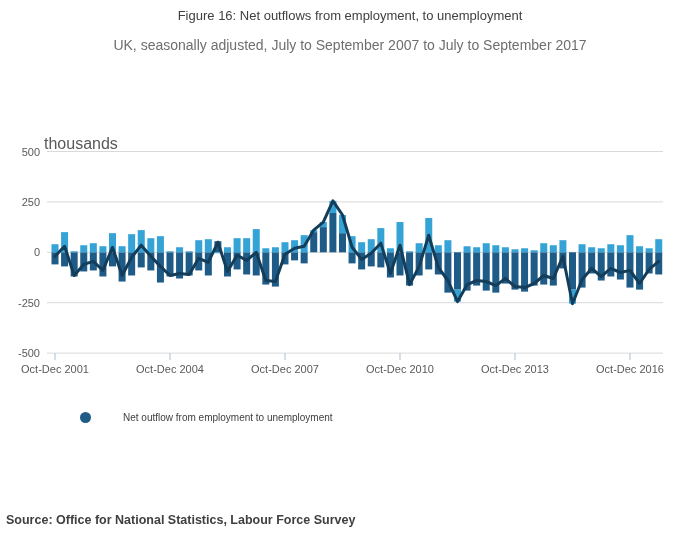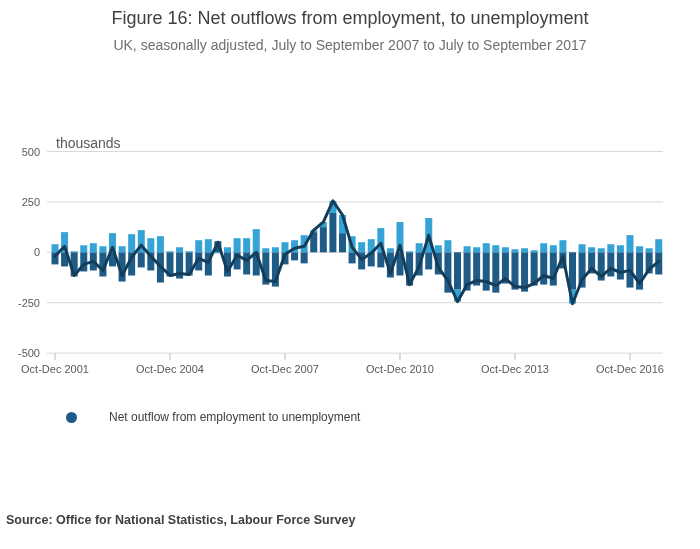--- a/index.html
+++ b/index.html
@@ -1,21 +1,21 @@
 <!DOCTYPE html>
 <html><head>
 <meta charset="utf-8">
 <style>
   html,body{margin:0;padding:0;background:#ffffff;}
   body{width:700px;height:549px;position:relative;font-family:"Liberation Sans",sans-serif;overflow:hidden;}
-  .title{position:absolute;top:8px;left:0;width:700px;text-align:center;font-size:18px;color:#404040;}
+  .title{position:absolute;top:8px;left:0;width:700px;text-align:center;font-size:13px;color:#404040;}
   .subtitle{position:absolute;top:37px;left:0;width:700px;text-align:center;font-size:14px;color:#6e6e6e;}
-  .unit-label{position:absolute;top:135px;left:56px;font-size:14px;color:#595959;}
+  .unit-label{position:absolute;top:135px;left:44px;font-size:16px;color:#595959;}
   .chart-wrap{position:absolute;top:130px;left:0;width:592px;height:250px;}
-  .legend{position:absolute;top:405px;left:66px;width:600px;font-size:12px;color:#404040;}
+  .legend{position:absolute;top:405px;left:80px;width:600px;font-size:10px;color:#404040;}
   .legend-row{display:flex;align-items:center;height:24px;}
   .swatch-dot{width:11px;height:11px;border-radius:50%;margin-right:32px;flex:0 0 11px;}
   .swatch-line{width:66px;height:3px;margin:0 6px 0 40px;flex:0 0 66px;}
   .legend-label{white-space:nowrap;}
   .source{position:absolute;top:513px;left:6px;font-size:12.5px;font-weight:bold;color:#404040;}
   svg text{font-family:"Liberation Sans",sans-serif;}
 </style>
 </head>
 <body>
 

